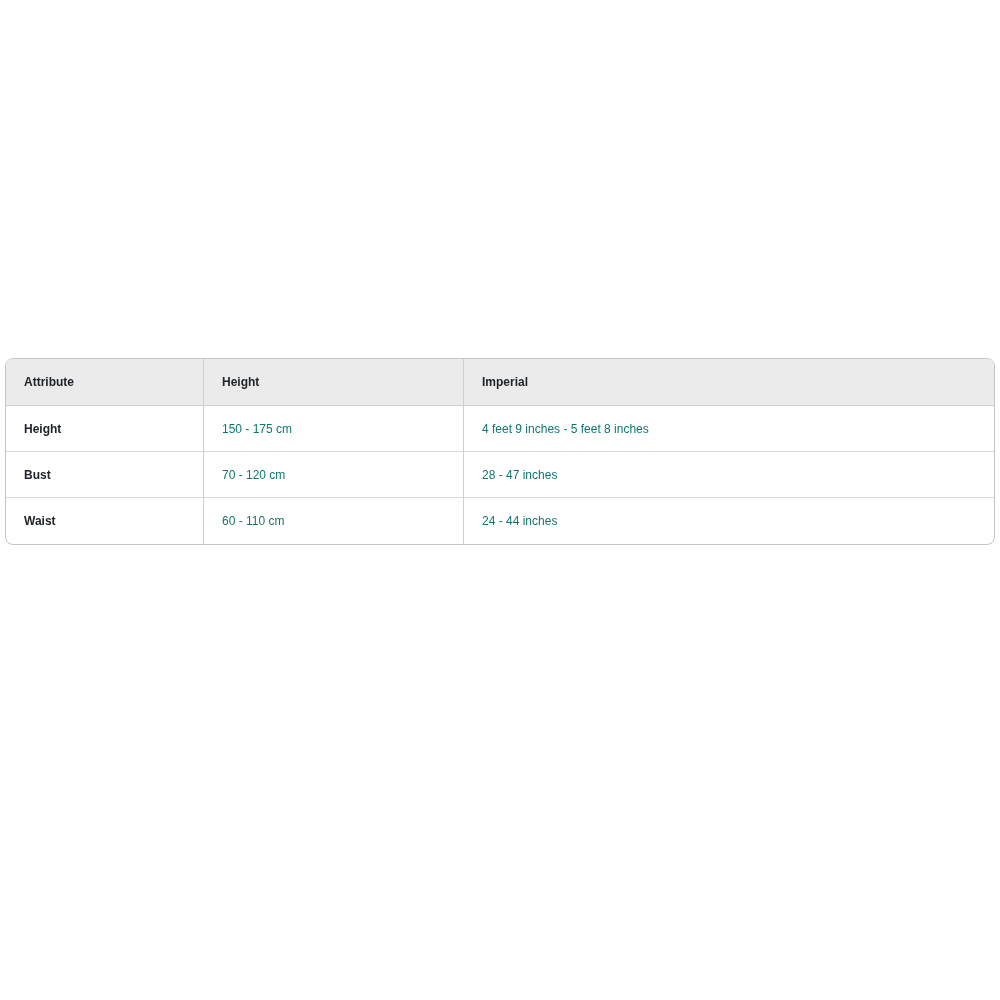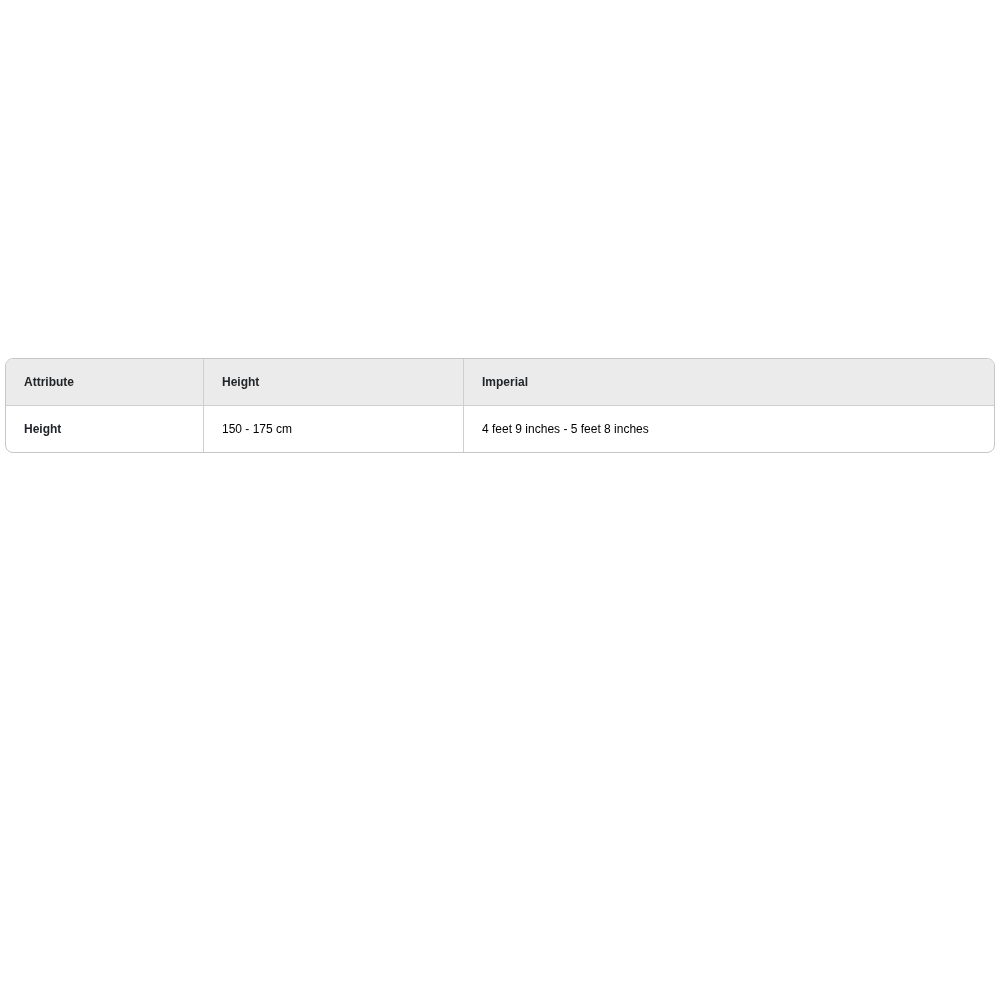--- a/index.html
+++ b/index.html
@@ -53,21 +53,21 @@
   table.size-table th:nth-child(2),
   table.size-table td:nth-child(2),
   table.size-table th:nth-child(3),
   table.size-table td:nth-child(3) {
     border-left: 1px solid #cfcfcf;
   }
   col.c-attribute { width: 197px; }
   col.c-metric    { width: 260px; }
   col.c-imperial  { width: auto; }
   td.attr-cell { font-weight: 700; }
-  td.val-cell  { color: #000000; font-weight: 400; }
+  td.val-cell  { color: #0f766e; font-weight: 400; }
 </style>
 </head>
 <body>
 
 <div class="page">
   <div class="size-table-wrap">
     <table class="size-table">
       <colgroup>
         <col class="c-attribute">
         <col class="c-metric">
@@ -79,16 +79,26 @@
           <th>Height</th>
           <th>Imperial</th>
         </tr>
       </thead>
       <tbody>
         <tr>
           <td class="attr-cell">Height</td>
           <td class="val-cell">150 - 175 cm</td>
           <td class="val-cell">4 feet 9 inches - 5 feet 8 inches</td>
         </tr>
+        <tr>
+          <td class="attr-cell">Bust</td>
+          <td class="val-cell">70 - 120 cm</td>
+          <td class="val-cell">28 - 47 inches</td>
+        </tr>
+        <tr>
+          <td class="attr-cell">Waist</td>
+          <td class="val-cell">60 - 110 cm</td>
+          <td class="val-cell">24 - 44 inches</td>
+        </tr>
       </tbody>
     </table>
   </div>
 </div>
 
 </body></html>

